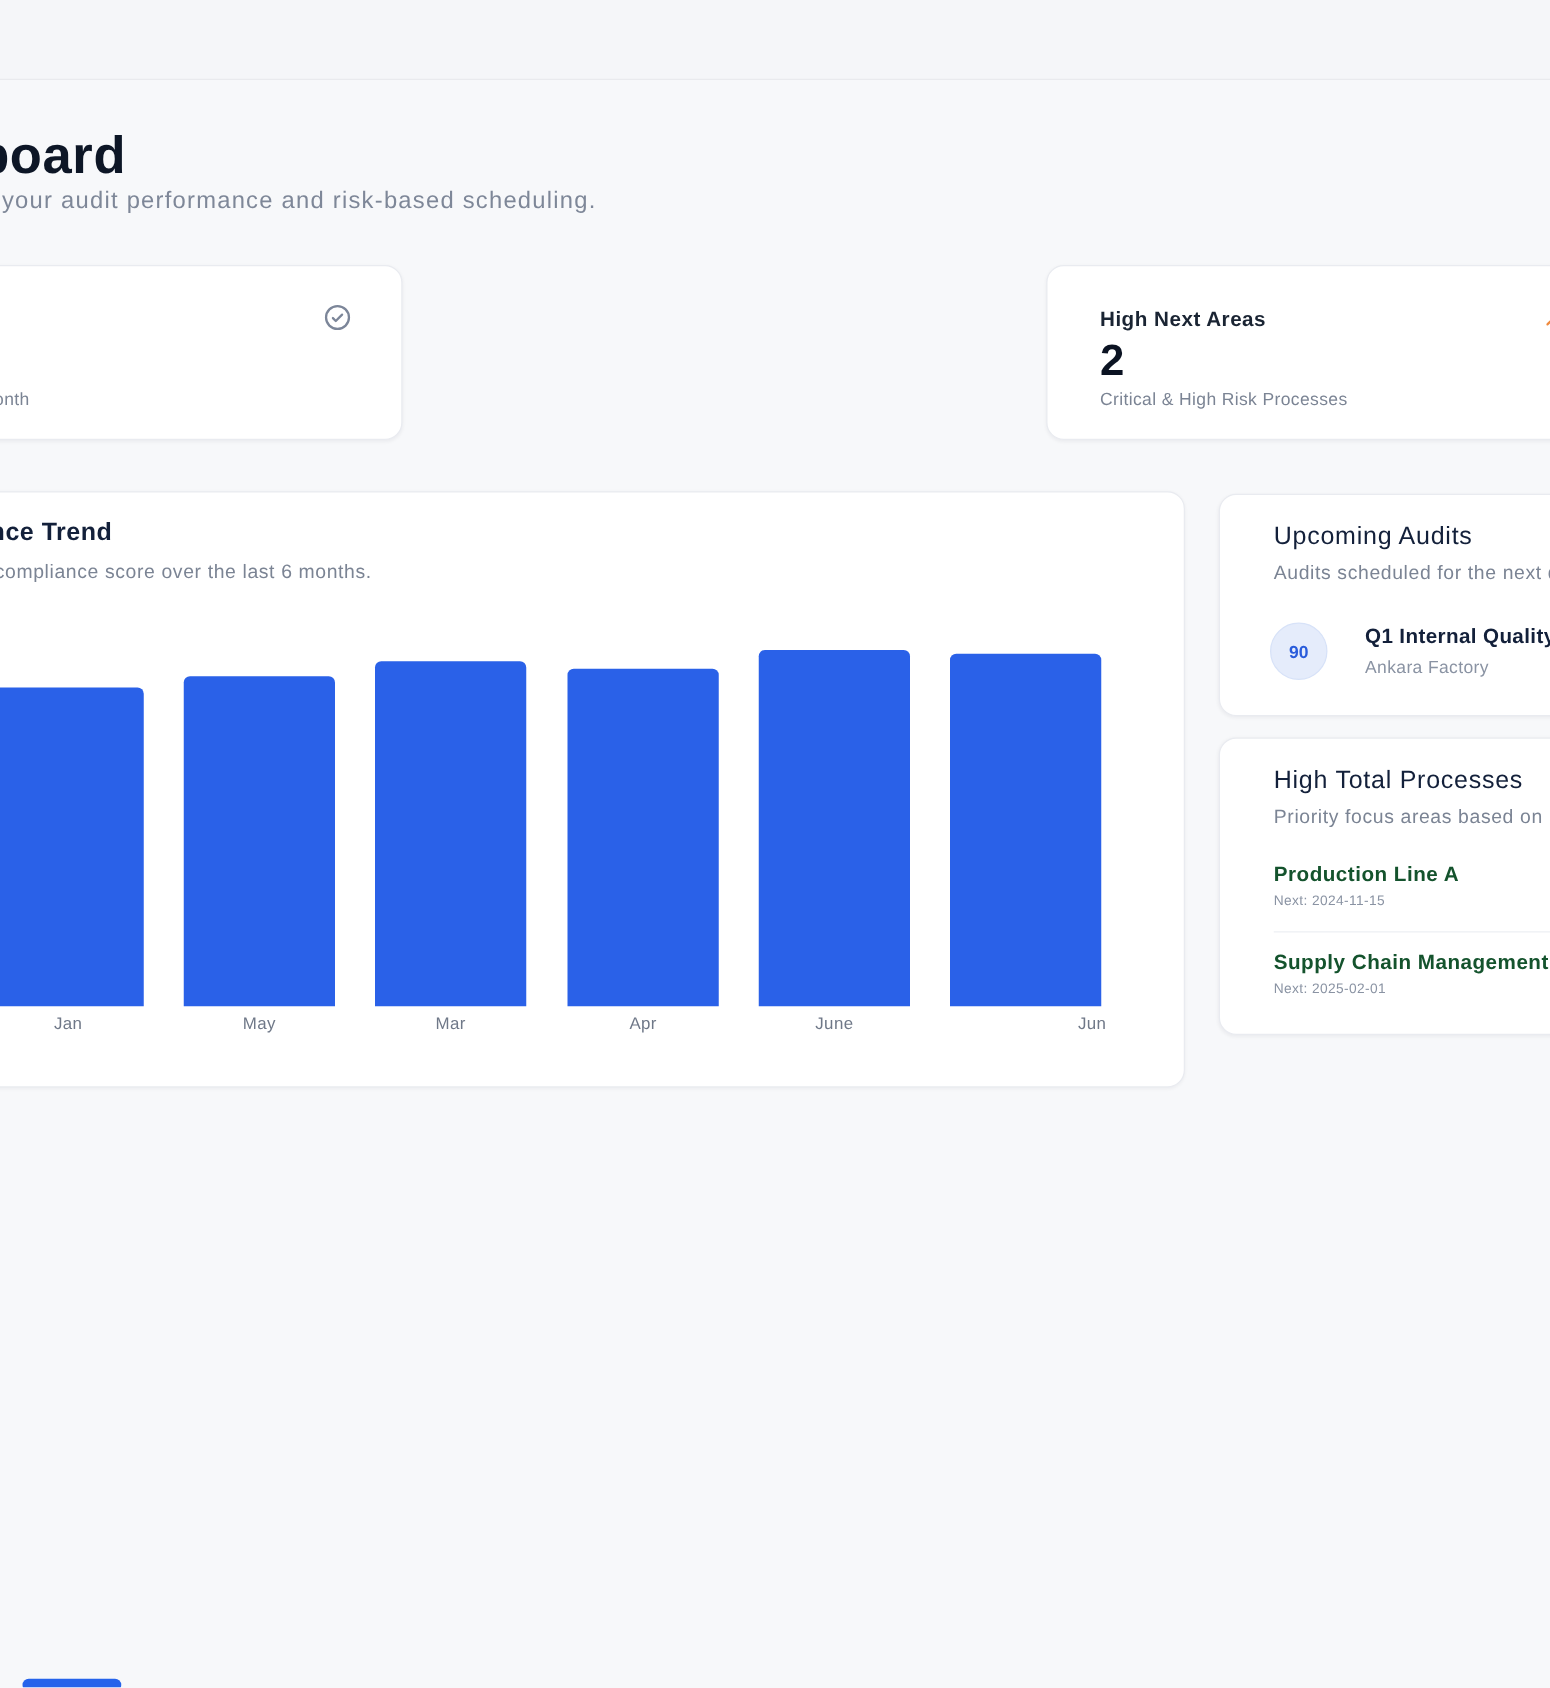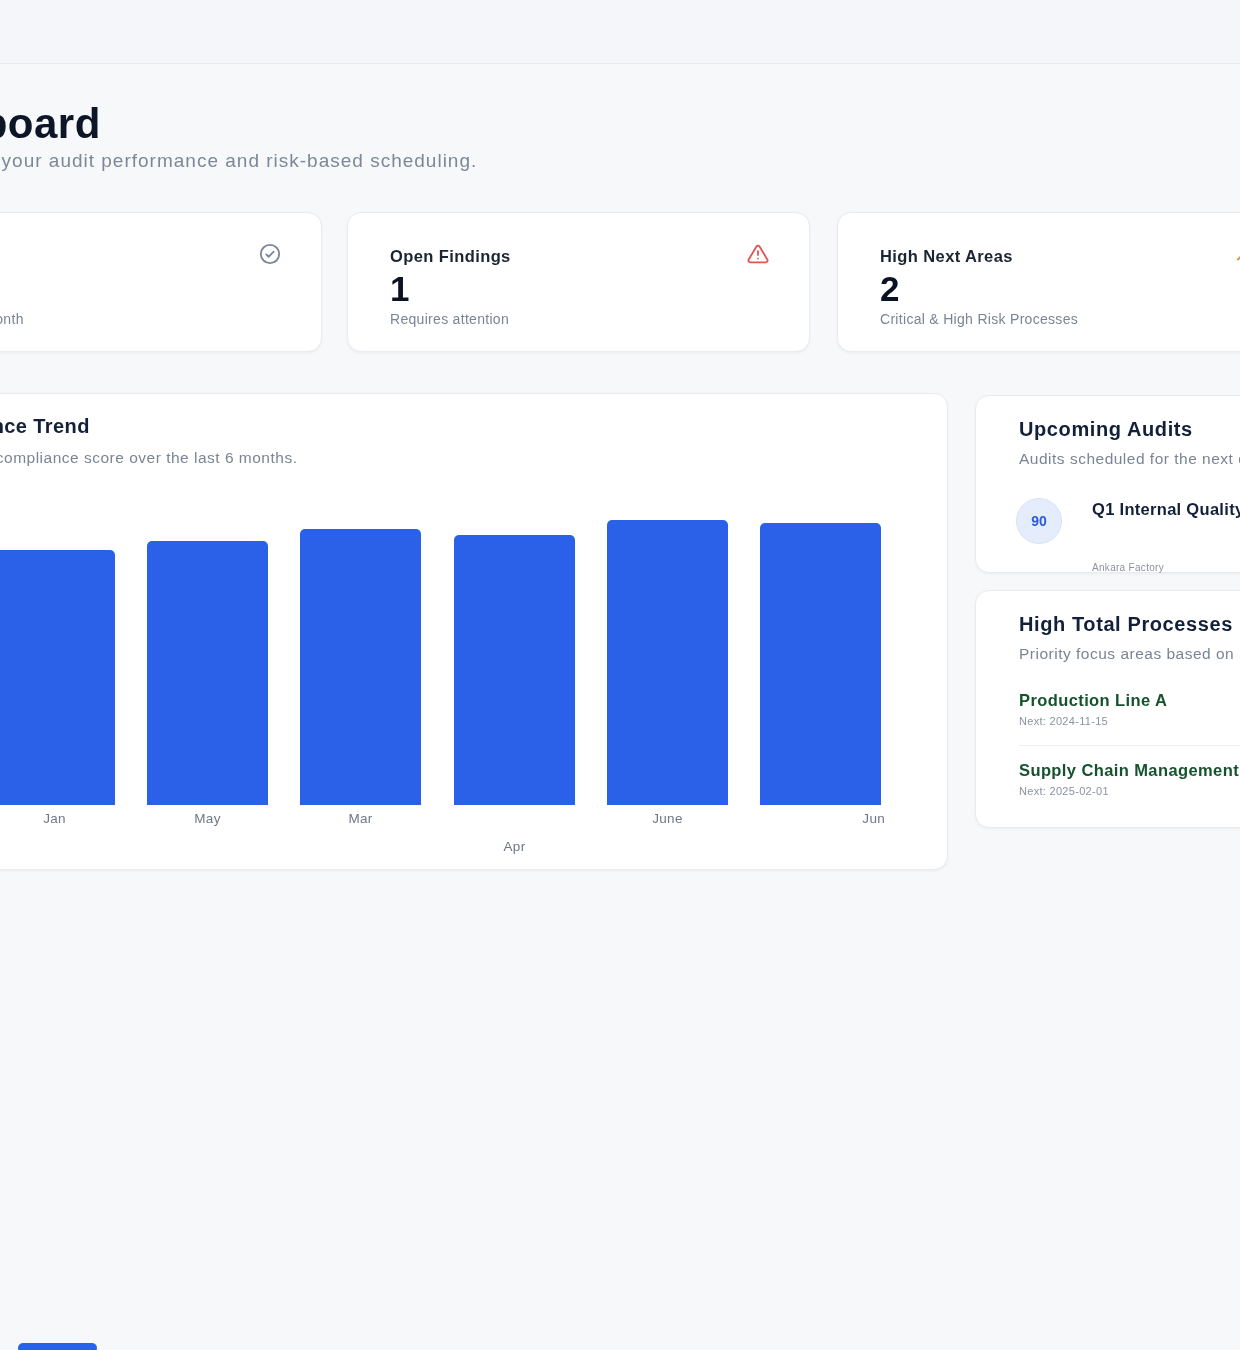--- a/index.html
+++ b/index.html
@@ -35,32 +35,32 @@
   .chart-subtitle { position:absolute; left:-70px; top:449px; font-size:15.5px; color:#7b8494;
                     letter-spacing:.5px; white-space:nowrap; }
   .bar { position:absolute; bottom:545px; width:121px; background:#2a61e8;
          border-radius:5px 5px 0 0; }
   .bar-label { position:absolute; top:811px; width:121px; text-align:center;
                font-size:13.5px; color:#6f7888; letter-spacing:.3px; }
 
   
   .side-card-1 { left:975px; top:395px; width:330px; height:178px; }
   .side-card-2 { left:975px; top:590px; width:330px; height:238px; }
-  .side-title { position:absolute; left:43px; top:22px; font-size:20px; font-weight:700;
+  .side-title { position:absolute; left:43px; top:22px; font-size:20px; font-weight:400;
                 color:#13203a; letter-spacing:.6px; white-space:nowrap;text-align:center; }
   .side-sub { position:absolute; left:43px; top:54px; font-size:15.5px; color:#7b8494;
               letter-spacing:.5px; white-space:nowrap; }
   .audit-item { position:absolute; left:40px; top:100px; width:280px; height:60px; }
   .score-badge { position:absolute; left:0; top:2px; width:46px; height:46px; border-radius:50%;
                  background:#e5ecfb; border:1px solid #d7e2f8; display:flex; align-items:center;
                  justify-content:center; font-size:14px; font-weight:700; color:#2a5cdb; }
   .audit-name { position:absolute; left:76px; top:4px; font-size:16.5px; font-weight:700;
                 color:#13203a; letter-spacing:.3px; white-space:nowrap; }
-  .audit-loc  { position:absolute; left:76px; top:29px; font-size:10px; color:#8a93a3;
-                letter-spacing:.3px; white-space:nowrap;margin-top:37px; }
+  .audit-loc  { position:absolute; left:76px; top:29px; font-size:14px; color:#8a93a3;
+                letter-spacing:.3px; white-space:nowrap; }
   .risk-item { position:absolute; left:43px; width:300px; height:50px; }
   .risk-item-1 { top:100px; }
   .risk-item-2 { top:170px; }
   .risk-name { position:absolute; left:0; top:0; font-size:16.5px; font-weight:700;
                color:#14532d; letter-spacing:.4px; white-space:nowrap; }
   .risk-next { position:absolute; left:0; top:24px; font-size:11px; color:#8a93a3;
                letter-spacing:.3px; white-space:nowrap; }
   .risk-divider { position:absolute; left:43px; top:154px; width:300px; height:1px; background:#edeff4; }
 
   .blue-bottom-bar { position:absolute; left:18px; top:1343px; width:79px; height:10px;
@@ -83,32 +83,20 @@
     <span class="stat-icon">
       <svg width="22" height="22" viewBox="0 0 24 24" fill="none" stroke="#7c8699" stroke-width="2" stroke-linecap="round" stroke-linejoin="round">
         <circle cx="12" cy="12" r="10"></circle>
           <path d="M8 12.5l2.5 2.5L16 9.5"></path>
       </svg>
     </span>
     <div class="stat-value"></div>
     <div class="stat-sub">+2 from last month</div>
   </div>
 
-  <div class="card stat-card" style="left:347px;">
-    <div class="stat-label">Open Findings</div>
-    <span class="stat-icon">
-      <svg width="22" height="22" viewBox="0 0 24 24" fill="none" stroke="#e05555" stroke-width="2" stroke-linecap="round" stroke-linejoin="round">
-        <path d="M10.3 3.9L1.8 18.1a2 2 0 0 0 1.7 3h17a2 2 0 0 0 1.7-3L13.7 3.9a2 2 0 0 0-3.4 0z"></path>
-        <line x1="12" y1="9" x2="12" y2="13"></line>
-          <line x1="12" y1="17" x2="12.01" y2="17"></line>
-      </svg>
-    </span>
-    <div class="stat-value">1</div>
-    <div class="stat-sub">Requires attention</div>
-  </div>
 
   <div class="card stat-card" style="left:837px;">
     <div class="stat-label">High Next Areas</div>
     <span class="stat-icon">
       <svg width="22" height="22" viewBox="0 0 24 24" fill="none" stroke="#ef8a3e" stroke-width="2" stroke-linecap="round" stroke-linejoin="round">
         <polyline points="23 6 13.5 15.5 8.5 10.5 1 18"></polyline>
           <polyline points="17 6 23 6 23 12"></polyline>
       </svg>
     </span>
     <div class="stat-value">2</div>
@@ -122,21 +110,21 @@
   <div class="bar" style="left: -6px; height: 255px; background: rgb(42, 97, 232);"></div>
   <div class="bar" style="left: 147px; height: 264px; background: rgb(42, 97, 232);"></div>
   <div class="bar" style="left: 300px; height: 276px; background: rgb(42, 97, 232);"></div>
   <div class="bar" style="left: 454px; height: 270px; background: rgb(42, 97, 232);"></div>
   <div class="bar" style="left: 607px; height: 285px; background: rgb(42, 97, 232);"></div>
   <div class="bar" style="left: 760px; height: 282px; background: rgb(42, 97, 232);"></div>
 
   <div class="bar-label" style="left:-6px;">Jan</div>
   <div class="bar-label" style="left:147px;">May</div>
   <div class="bar-label" style="left:300px;">Mar</div>
-  <div class="bar-label" style="left:454px;margin-top:28px;">Apr</div>
+  <div class="bar-label" style="left:454px;">Apr</div>
   <div class="bar-label" style="left:607px;">June</div>
   <div class="bar-label" style="left:764px;text-align:right;">Jun</div>
 
   <div class="card side-card-1">
     <div class="side-title">Upcoming Audits</div>
     <div class="side-sub">Audits scheduled for the next quarter.</div>
     <div class="audit-item">
       <div class="score-badge">90</div>
       <div class="audit-name">Q1 Internal Quality Audit</div>
       <div class="audit-loc">Ankara Factory</div>

